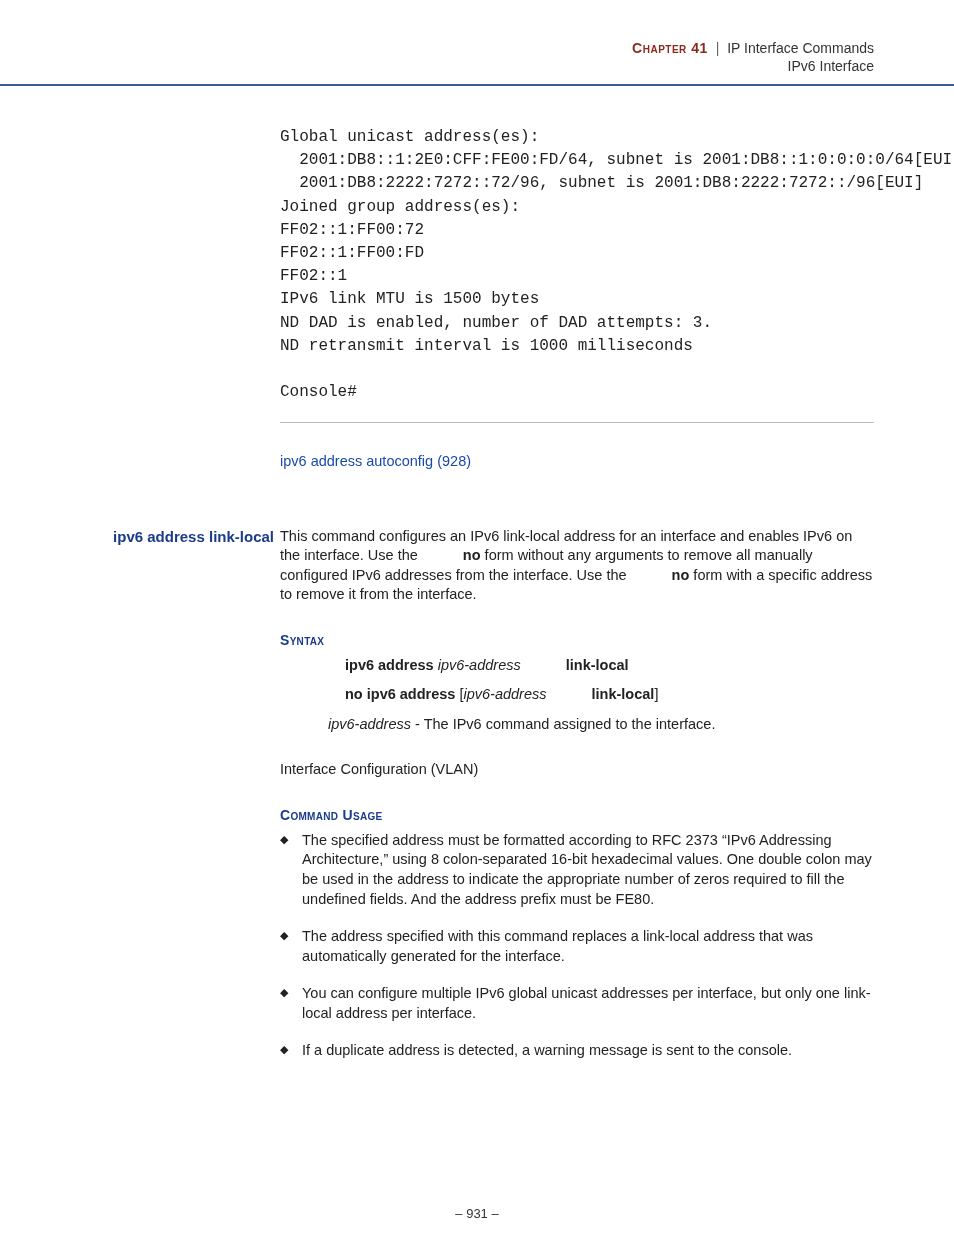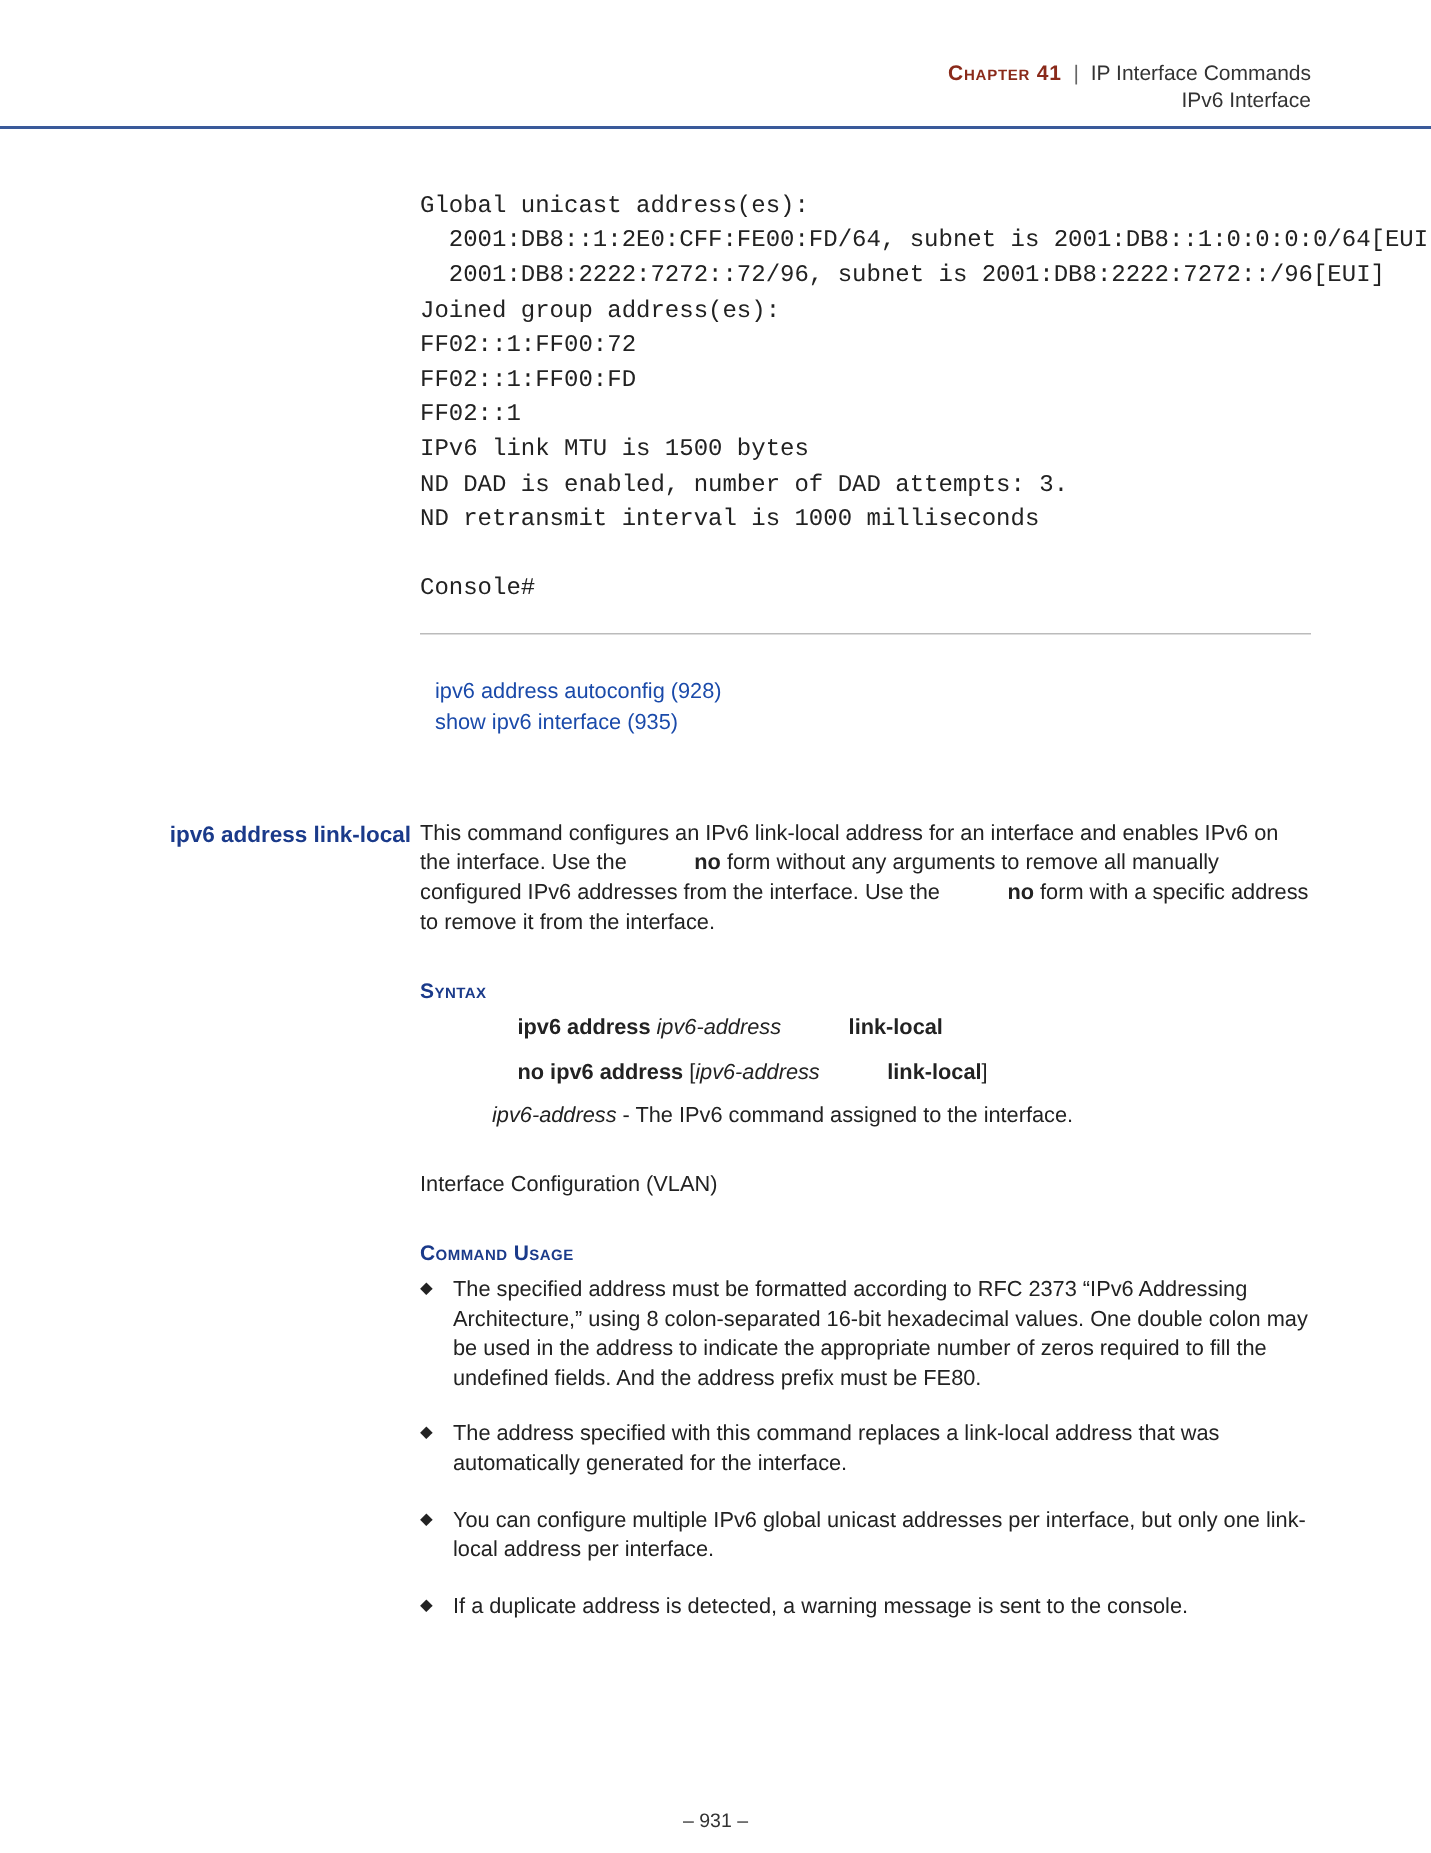--- a/index.html
+++ b/index.html
@@ -55,21 +55,20 @@
     font-variant: small-caps;
     font-weight: bold;
     color: #1a3a8a;
     font-size: 14px;
     letter-spacing: 0.3px;
   }
   .link-line {
     color: #1a4aaa;
     font-size: 14.5px;
     line-height: 1.4;
-    margin-left: 10px;
   }
   .command-entry {
     display: flex;
     margin-top: 55px;
   }
   .command-name-col {
     width: 180px;
     flex: 0 0 180px;
     text-align: right;
     padding-right: 6px;
@@ -148,21 +147,20 @@
 FF02::1:FF00:FD
 FF02::1
 IPv6 link MTU is 1500 bytes
 ND DAD is enabled, number of DAD attempts: 3.
 ND retransmit interval is 1000 milliseconds
 
 Console#</div>
 
   <div class="section-block">
     <div class="link-line">ipv6 address autoconfig (928)</div>
-    <div class="link-line">show ipv6 interface (935)</div>
   </div>
 
   <div class="command-entry">
     <div class="command-name-col">
       <span class="command-name">ipv6 address link-local</span>
     </div>
     <div class="command-body">
       <span>This command configures an IPv6 link-local address for an interface and enables IPv6 on the interface. Use the </span><span class="bold">no</span><span> form without any arguments to remove all manually configured IPv6 addresses from the interface. Use the </span><span class="bold">no</span><span> form with a specific address to remove it from the interface.</span>
     </div>
   </div>

